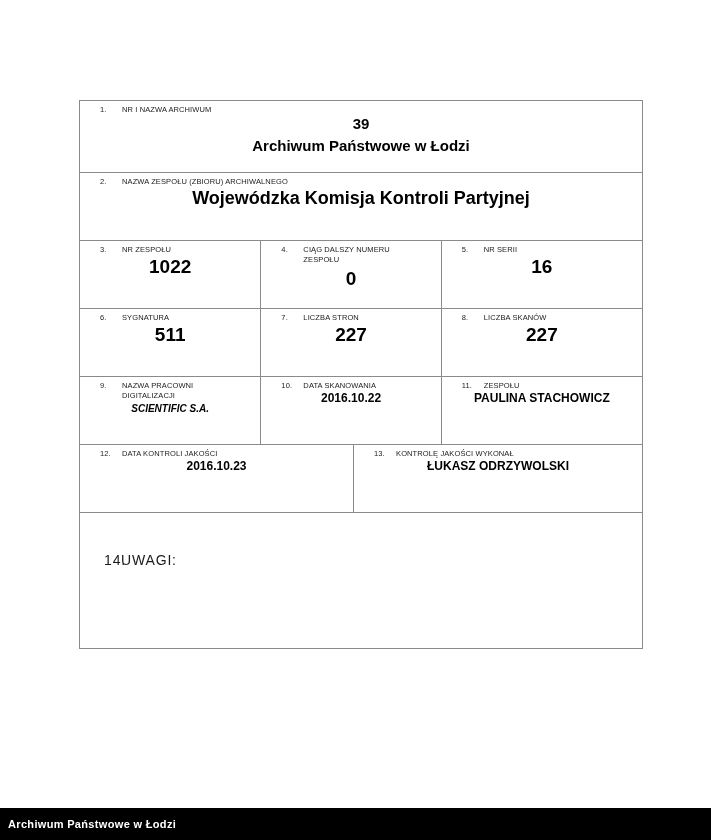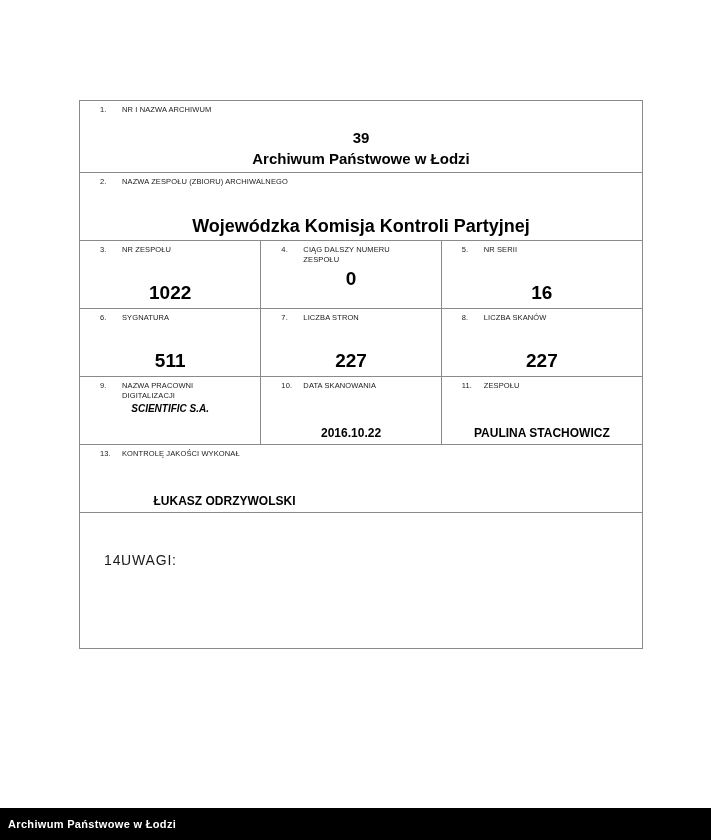--- a/index.html
+++ b/index.html
@@ -88,21 +88,21 @@
   }
   .label.wide .num {
     width: 17px;
     flex: 0 0 17px;
   }
 
   
   .value {
     flex: 1 1 auto;
     display: flex;
-    align-items: flex-end;
+    align-items: flex-start;
     justify-content: center;
     font-weight: bold;
     text-align: center;
     line-height: 1.25;
     padding: 0 4px;
   }
   .value.big      { font-size: 19px; }
   .value.title    { font-size: 15px; }
   .value.headline { font-size: 18px; }
   .value.name     { font-size: 12px; }
@@ -242,20 +242,27 @@
     <div class="cell col-3">
       <div class="label">
         <span class="num">11.</span>
         <span class="cap">ZESPOŁU</span>
       </div>
       <div class="value name">PAULINA STACHOWICZ</div>
     </div>
   </div>
 
   <div class="row r6">
+    <div class="cell col-half-a">
+      <div class="label">
+        <span class="num">12.</span>
+        <span class="cap">DATA KONTROLI JAKOŚCI</span>
+      </div>
+      <div class="value name">2016.10.23</div>
+    </div>
     <div class="cell col-half-b">
       <div class="label">
         <span class="num">13.</span>
         <span class="cap">KONTROLĘ JAKOŚCI WYKONAŁ</span>
       </div>
       <div class="value name">ŁUKASZ ODRZYWOLSKI</div>
     </div>
   </div>
 
   <div class="row r7">

